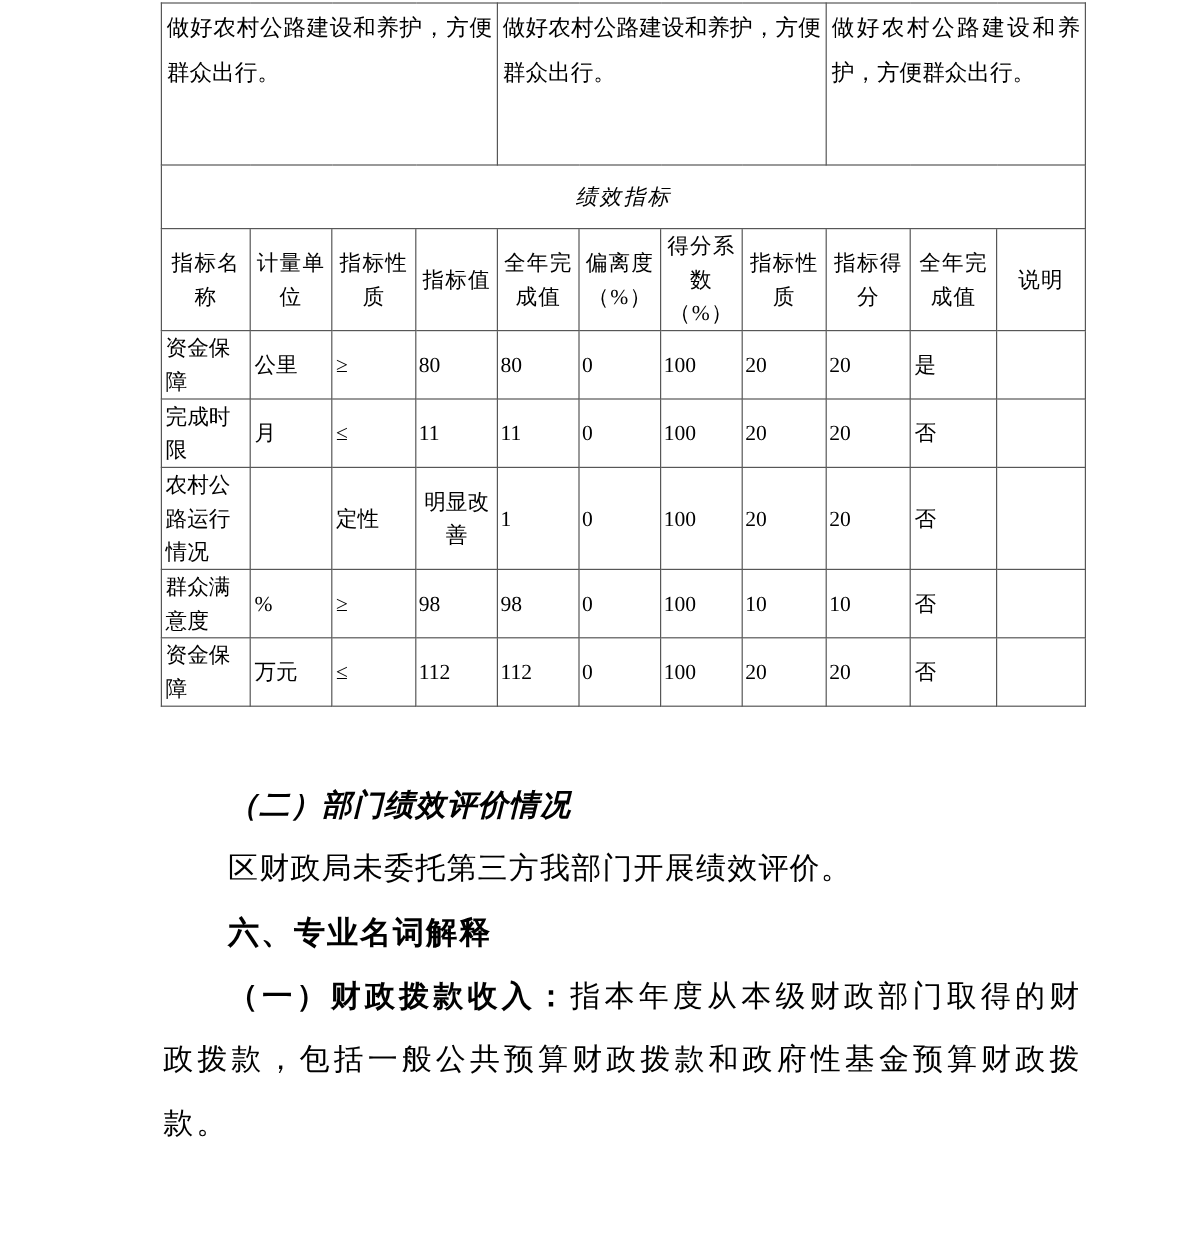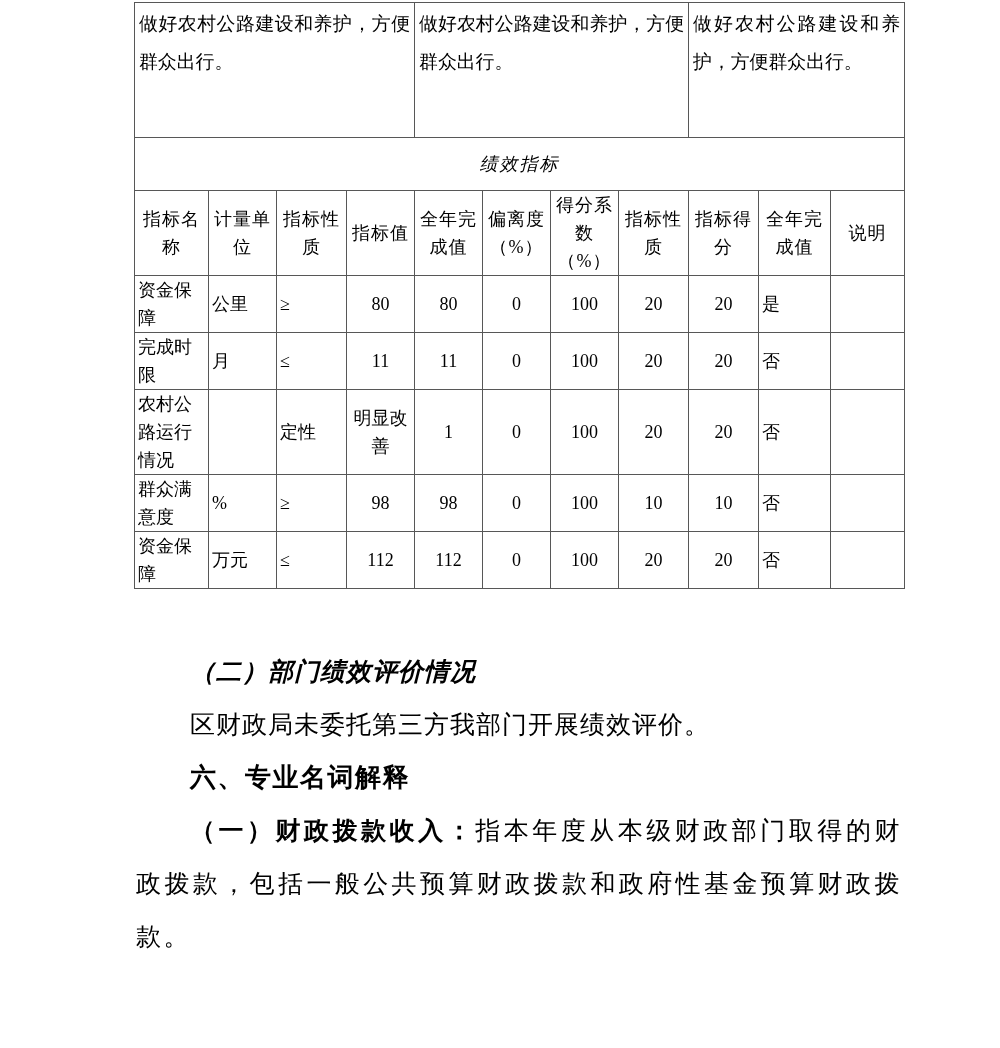--- a/index.html
+++ b/index.html
@@ -38,21 +38,21 @@
   th.col{
     text-align:center;vertical-align:middle;
     font-size:18px;line-height:28px;letter-spacing:1px;
     padding:0 2px;
   }
   td.cell{
     font-size:18px;line-height:28px;vertical-align:middle;
     padding:0 2px;
   }
   td.cl{text-align:left;padding-left:3px;}
-  td.cr{text-align:center;padding-right:2px;}
+  td.cr{text-align:left;padding-right:2px;}
   td.cc{text-align:center;}
 
   
   .bodytext{
     position:absolute;left:120px;top:645px;width:766px;
     font-size:25px;letter-spacing:1px;
   }
   .bodytext p{margin:0;line-height:53px;text-indent:54px;}
   p.khead{font-weight:bold;font-style:italic;}
   p.h6{

